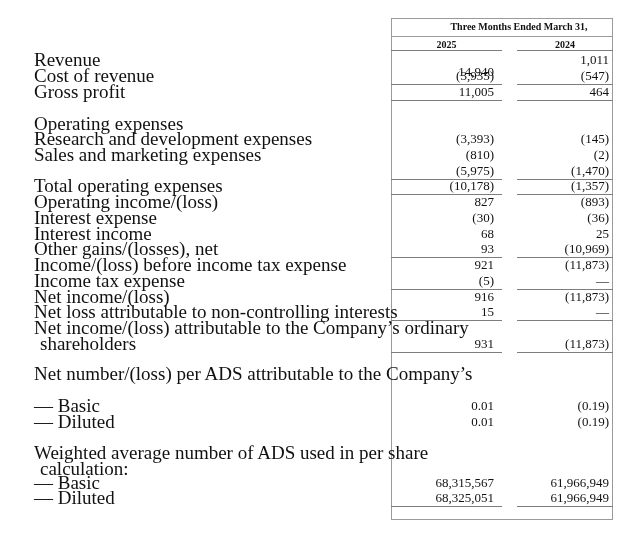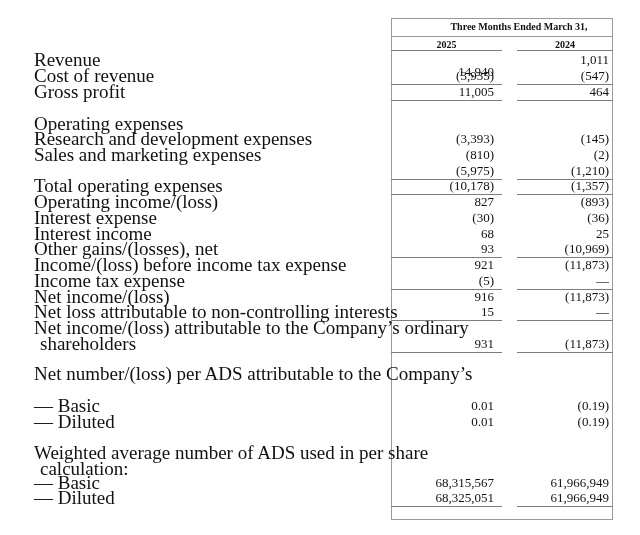--- a/index.html
+++ b/index.html
@@ -71,21 +71,21 @@
       <div class="v25" style="top: 0px;">(3,393)</div>
       <div class="v24" style="top: 0px;">(145)</div>
     </div>
     <div class="row" style="top: 147px; text-decoration: underline;">
       <div class="label">Sales and marketing expenses</div>
       <div class="v25" style="top: 0px;">(810)</div>
       <div class="v24" style="top: 0px;">(2)</div>
     </div>
     <div class="row" style="top: 163px;">
       <div class="v25" style="top: 0px;">(5,975)</div>
-      <div class="v24" style="top: 0px;">(1,210)</div>
+      <div class="v24" style="top: 0px;">(1,470)</div>
     </div>
     <div class="row" style="top: 178px;">
       <div class="label">Total operating expenses</div>
       <div class="v25" style="top: 0px; padding-left: 16px;">(10,178)</div>
       <div class="v24" style="top: 0px;">(1,357)</div>
     </div>
     <div class="row" style="top: 194px;">
       <div class="label">Operating income/(loss)</div>
       <div class="v25" style="top: 0px;">827</div>
       <div class="v24" style="top: 0px;">(893)</div>

